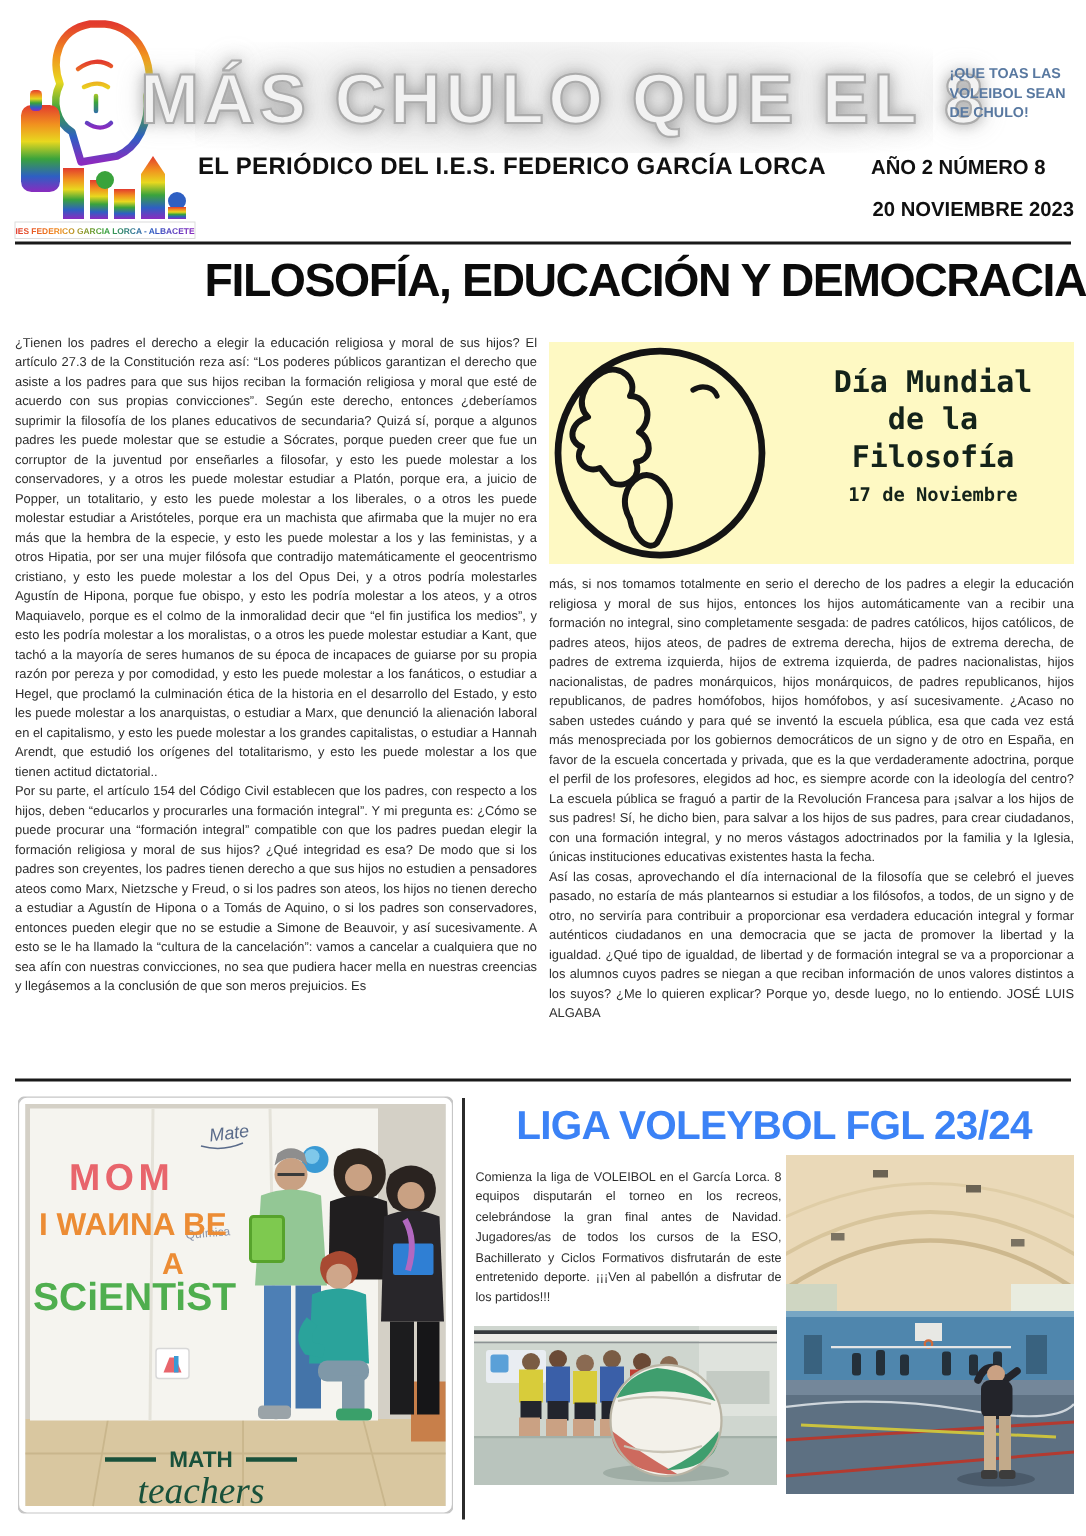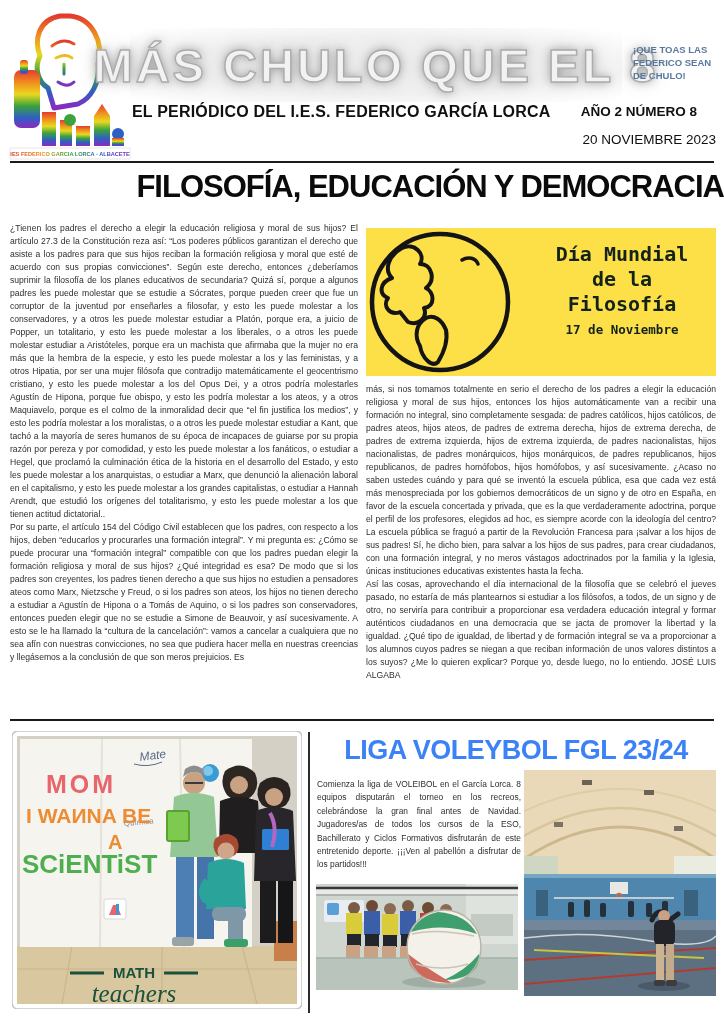--- a/index.html
+++ b/index.html
@@ -11,31 +11,31 @@
   .logo{left:8px;top:12px;width:124px;height:148px;}
   .mast-title{left:130px;top:28px;width:492px;height:74px;display:flex;align-items:center;justify-content:center;
     font-size:47px;font-weight:bold;letter-spacing:3px;white-space:nowrap;
     color:#f2f2f2;-webkit-text-stroke:1.4px #ababab;
     text-shadow:0 0 2px #cfcfcf,0 0 9px rgba(110,110,110,.65),0 0 18px rgba(150,150,150,.45);
     background:radial-gradient(ellipse at center,rgba(205,205,205,.30) 55%,rgba(205,205,205,0) 95%);}
   .slogan{left:633px;top:43px;width:88px;font-size:9.5px;font-weight:bold;line-height:13px;color:#5878a0;}
   .subtitle{left:132px;top:103px;width:490px;text-align:left;font-size:16px;font-weight:bold;color:#101010;letter-spacing:.2px;}
   .email{left:132px;top:130px;width:490px;text-align:center;font-size:13.5px;font-weight:bold;color:#1c1c1c;}
   .issue{left:537px;top:104px;width:160px;text-align:right;font-size:13.5px;font-weight:bold;color:#101010;}
-  .date{left:556px;top:132px;width:160px;text-align:right;font-size:13.5px;font-weight:normal;color:#101010;}
+  .date{left:556px;top:132px;width:160px;text-align:right;font-size:13.5px;font-weight:bold;color:#101010;}
   .rule-top{left:10px;top:161px;width:704px;height:2px;background:#1a1a1a;}
 
   
   .headline{left:0;top:169px;width:724px;text-align:right;font-size:31px;font-weight:bold;letter-spacing:-1px;color:#0b0b0b;}
   .bodycol{font-size:8.6px;line-height:13px;text-align:justify;color:#2e2e2e;}
   .bodycol p{margin:0;}
   .col-left{left:10px;top:222px;width:348px;height:496px;}
   .col-right{left:366px;top:383px;width:350px;height:336px;}
 
-  .green-box{left:366px;top:228px;width:350px;height:148px;background:#fde047;overflow:hidden;}
+  .green-box{left:366px;top:228px;width:350px;height:148px;background:#fef9c3;overflow:hidden;}
   .globe{position:absolute;left:2px;top:2px;}
   .box-text{position:absolute;left:168px;top:14px;width:176px;text-align:center;
     font-family:"DejaVu Sans Mono",monospace;font-weight:bold;color:#14231a;}
   .box-title{font-size:20px;line-height:25px;}
   .box-sub{margin-top:5px;font-size:12.5px;}
 
   .rule-mid{left:10px;top:719px;width:704px;height:2px;background:#1a1a1a;}
   .vdivider{left:308px;top:732px;width:2px;height:281px;background:#2b2b2b;}
 
   
@@ -87,21 +87,21 @@
 
       <rect x="2" y="136" width="120" height="11" fill="#ffffff" stroke="#d8d8d8" stroke-width=".6"></rect>
       <text x="62" y="144" text-anchor="middle" font-family="Liberation Sans,sans-serif" font-size="5.6" font-weight="bold" fill="url(#rbH)">IES FEDERICO GARCIA LORCA - ALBACETE</text>
     </svg>
   </div>
 
   <div class="abs mast-title">MÁS CHULO QUE EL 8</div>
 
   <div class="abs slogan">
     <div>¡QUE TOAS LAS</div>
-    <div>FEDERICO SEAN</div>
+    <div>VOLEIBOL SEAN</div>
     <div>DE CHULO!</div>
   </div>
 
   <div class="abs subtitle">EL PERIÓDICO DEL I.E.S. FEDERICO GARCÍA LORCA</div>
   <div class="abs issue">AÑO 2 NÚMERO 8</div>
   <div class="abs date">20 NOVIEMBRE 2023</div>
   <div class="abs rule-top"></div>
 
   <div class="abs headline">FILOSOFÍA, EDUCACIÓN Y DEMOCRACIA</div>
 

